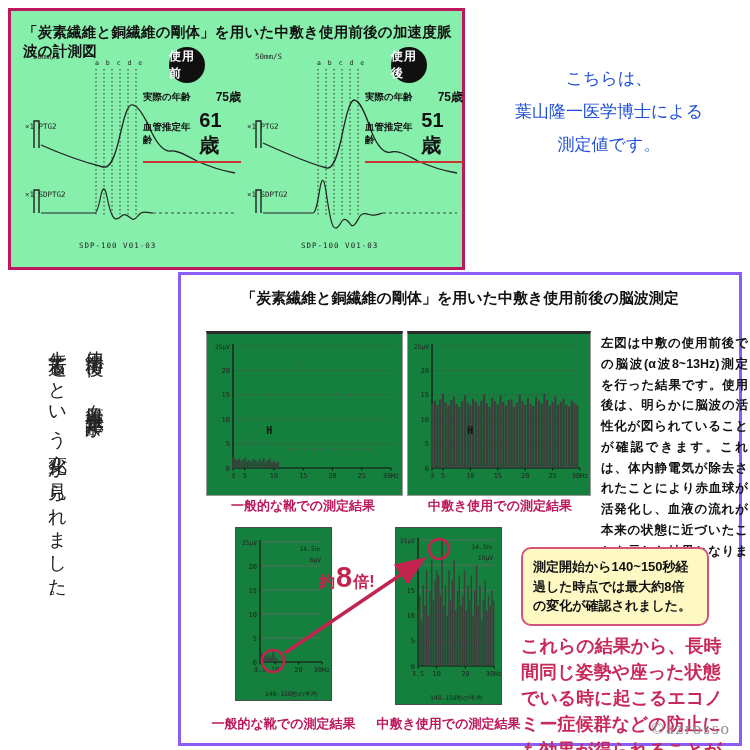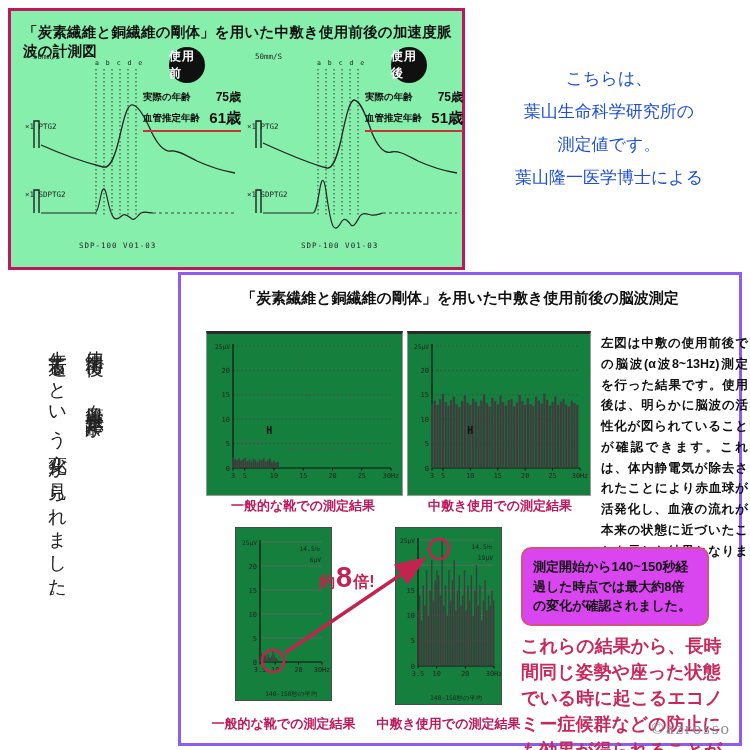--- a/index.html
+++ b/index.html
@@ -16,21 +16,21 @@
   .pulse-panel{position:absolute;top:34px;width:220px;height:220px;}
   .pulse-panel.before{left:10px;} .pulse-panel.after{left:232px;}
   .pulse-panel svg{position:absolute;left:0;top:0;}
   .pulse-panel svg text{font-family:"DejaVu Sans Mono",monospace;fill:#222;}
   .badge{position:absolute;left:148px;top:2px;width:36px;height:36px;border-radius:50%;background:#101010;color:#fff;
          display:flex;align-items:center;justify-content:center;font-size:12px;font-weight:bold;letter-spacing:1px;}
   .ageblock{position:absolute;left:122px;top:44px;width:98px;font-weight:bold;}
   .age-row{display:flex;justify-content:space-between;align-items:center;font-size:9.5px;}
   .age-row .v75{font-size:12px;}
   .age-row.underline{margin-top:3px;border-bottom:2px solid var(--underline);padding-bottom:2px;}
-  .age-row .big-age{font-size:15px;}
+  .age-row .big-age{font-size:20px;}
 
   
   .intro{position:absolute;left:468px;top:62px;width:282px;text-align:center;
          font-family:"Liberation Serif",serif;font-size:17px;line-height:1.95;color:#1d4ed8;}
 
   
   .side-note{position:absolute;left:38px;top:336px;height:405px;
              writing-mode:vertical-rl;font-family:"Liberation Serif",serif;
              font-size:18.5px;letter-spacing:2.5px;line-height:2.0;color:#222;}
 
@@ -51,21 +51,21 @@
   .eeg-desc{position:absolute;left:420px;top:58px;width:147px;font-size:12.5px;font-weight:bold;
             line-height:1.66;color:#111;text-align:justify;}
   .overlay{position:absolute;left:0;top:0;pointer-events:none;z-index:5;}
   .red-stroke{stroke:var(--accent);fill:none;}
   .red-fill{fill:var(--accent);}
   .ratio-label{position:absolute;left:138px;top:288px;z-index:6;color:var(--accent);font-weight:bold;
                display:flex;align-items:baseline;}
   .ratio-label .pre,.ratio-label .suf{font-size:16px;}
   .ratio-label .big{font-size:29px;line-height:1;margin:0 1px;}
   .callout{position:absolute;left:340px;top:272px;width:188px;border:2px solid var(--callout-border);
-           border-radius:10px;padding:8px 10px;font-size:13px;font-weight:bold;line-height:1.5;color:#111;background:#d946ef;}
+           border-radius:10px;padding:8px 10px;font-size:13px;font-weight:bold;line-height:1.5;color:#111;background:#fef9c3;}
   .conclusion{position:absolute;left:340px;top:358px;width:218px;font-size:18px;font-weight:bold;
               line-height:1.45;color:var(--conclusion);}
   .watermark{position:absolute;right:8px;bottom:4px;font-family:"Liberation Serif",serif;
              font-size:17px;letter-spacing:2px;color:var(--watermark);}
 </style>
 </head>
 <body>
 
 <div id="stage">
 
@@ -136,23 +136,22 @@
         <div class="age-row underline">
           <span>血管推定年齢</span>
           <span class="big-age">51歳</span>
         </div>
       </div>
     </div>
   </div>
 
   <div class="intro">
     <div>こちらは、</div>
-    <div>葉山生命科学研究所の</div>
+    <div>葉山隆一医学博士による</div>
     <div>測定値です。</div>
-    <div>葉山隆一医学博士による</div>
   </div>
 
   <div class="side-note">
     <div>使用前後で、血管推定年齢が</div>
     <div>十年若返るという変化が見られました。</div>
   </div>
 
   <div class="eeg-box">
     <div class="eeg-title">「炭素繊維と銅繊維の剛体」を用いた中敷き使用前後の脳波測定</div>
 

